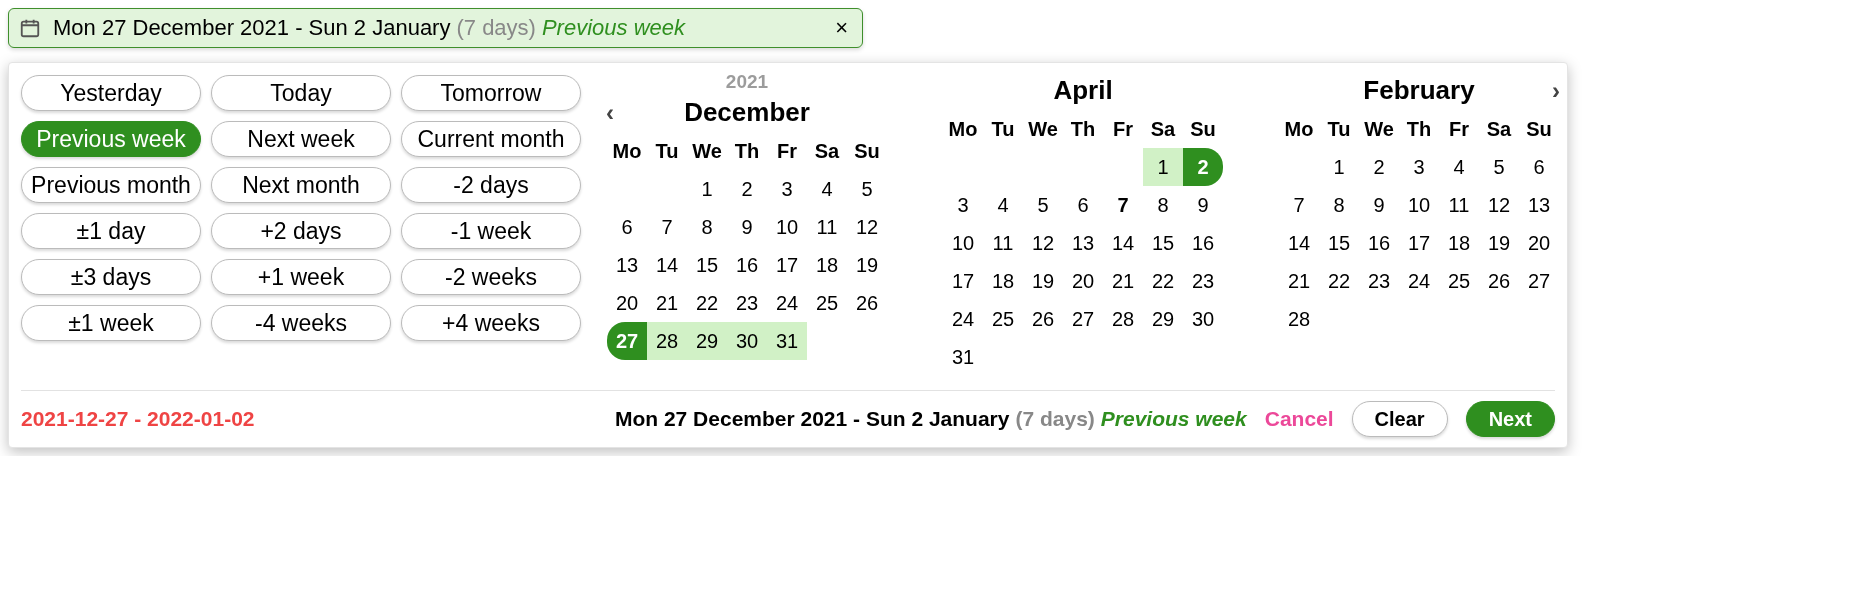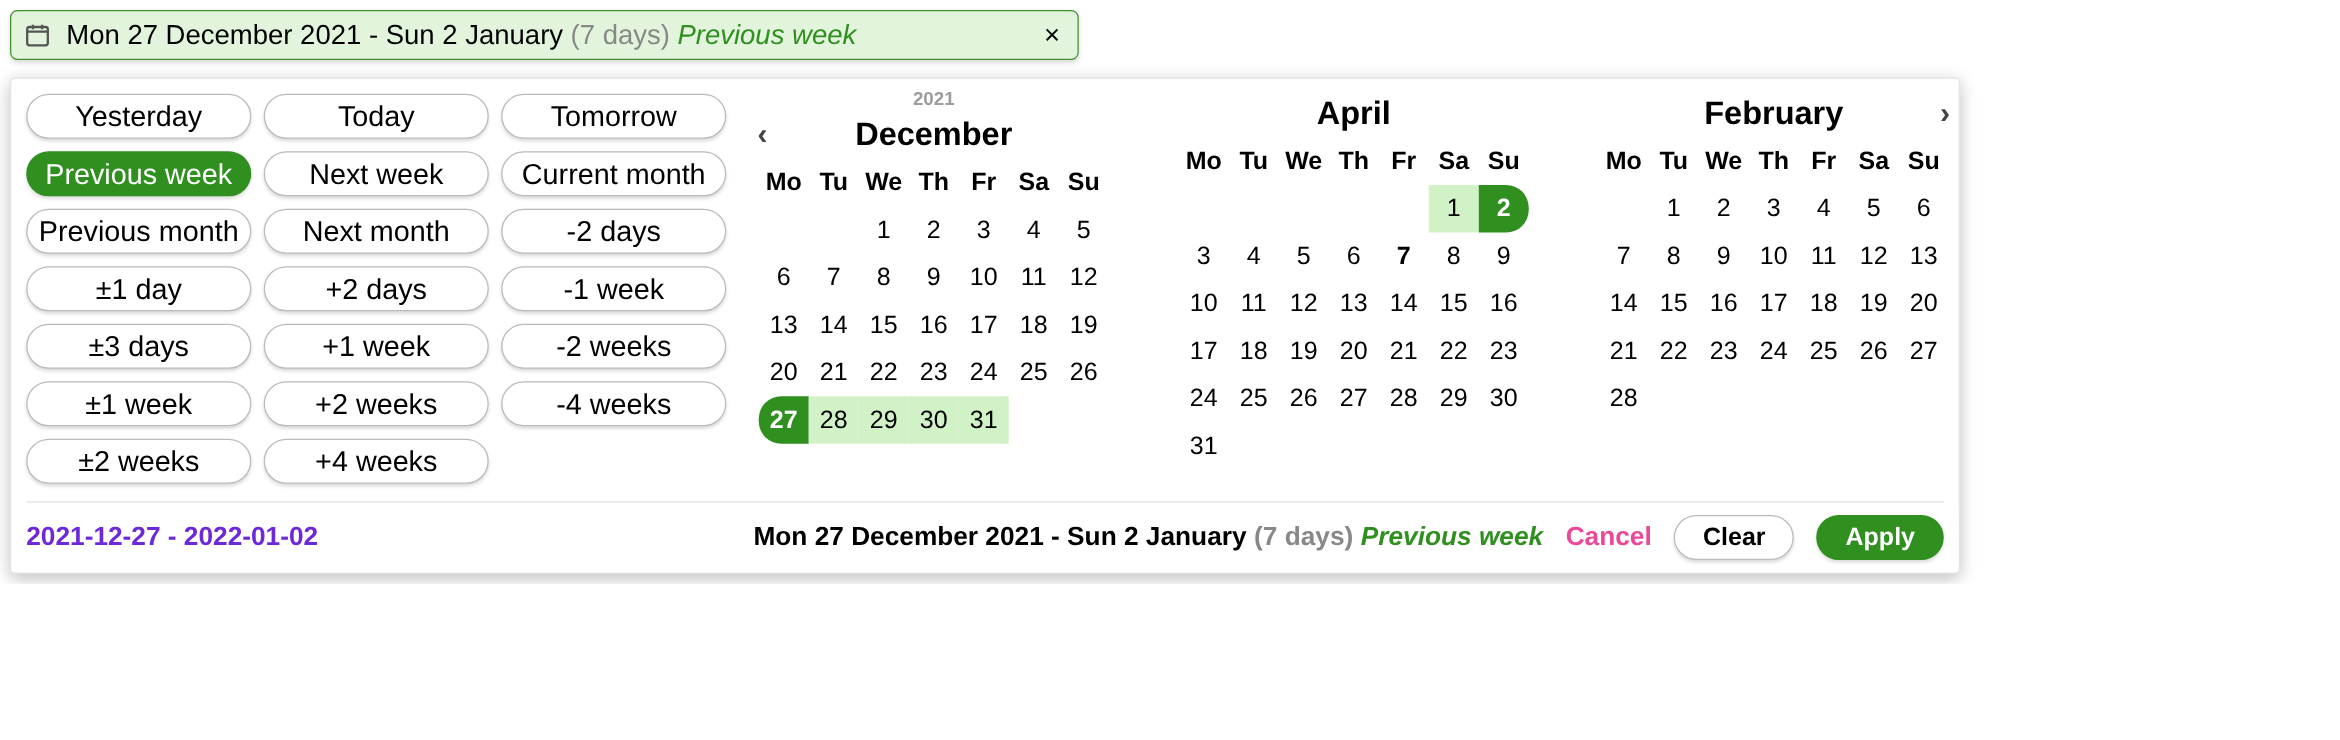--- a/index.html
+++ b/index.html
@@ -25,37 +25,37 @@
   
   .presets { display:grid; grid-template-columns:repeat(3, 180px); gap:10px 10px; margin-right:16px; }
   .preset-btn { height:36px; border:1px solid #bbb; border-radius:18px; background:#fff;
     font-size:23px; display:flex; align-items:center; justify-content:center;
     box-shadow:0 2px 3px rgba(0,0,0,0.15); cursor:pointer; }
   .preset-btn.active { background:#2f8f1f; color:#fff; border-color:#2f8f1f; }
 
   
   .months { display:flex; gap:36px; flex:1; position:relative; }
   .month { width:300px; }
-  .month-year { font-size:15px; color:#9c9c9c; font-weight:700; position:relative; top:-4px; }
+  .month-year { font-size:19px; color:#9c9c9c; font-weight:700; position:relative; top:-4px; }
   .month-title { font-size:26px; font-weight:700; text-align:center; }
   .nav-arrow { font-size:24px; color:#444; width:26px; text-align:center; cursor:pointer; font-weight:700; }
   .head-row { display:flex; align-items:center; justify-content:center; gap:4px; }
   .grid { display:grid; grid-template-columns:repeat(7, 40px); grid-auto-rows:38px;
     justify-content:center; margin-top:4px; font-size:20px; }
   .dow { font-weight:700; display:flex; align-items:center; justify-content:center; }
   .day { display:flex; align-items:center; justify-content:center; cursor:pointer; }
   .day.today { font-weight:800; }
   .day.inrange { background:#d1f1c6; }
   .day.start   { background:#2f8f1f; color:#fff; border-radius:18px 0 0 18px; font-weight:600; }
   .day.end     { background:#2f8f1f; color:#fff; border-radius:0 18px 18px 0; font-weight:600; }
 
   
   .footer { border-top:1px solid #e2e2e2; margin-top:14px; padding-top:10px;
     display:flex; align-items:center; gap:18px; font-size:21px; }
-  .iso-range { color:#6d28d9; font-weight:600; }
+  .iso-range { color:#ef4444; font-weight:600; }
   .foot-spacer { flex:1; }
   .foot-range { display:flex; align-items:baseline; }
   .foot-range .strong { font-weight:700; }
   .foot-range .muted { color:#888; font-weight:700; margin-left:6px; }
   .foot-range .preset { color:#2f8f1f; font-style:italic; font-weight:700; margin-left:6px; }
   .link-btn { color:#ec4899; font-weight:600; cursor:pointer; }
   .pill-btn { height:36px; padding:0 22px; border-radius:18px; border:1px solid #bbb;
     background:#fff; font-size:20px; font-weight:600; box-shadow:0 2px 3px rgba(0,0,0,0.15);
     display:flex; align-items:center; cursor:pointer; }
   .pill-btn.primary { background:#2f8f1f; border-color:#2f8f1f; color:#fff; }
@@ -90,23 +90,21 @@
         <div class="preset-btn">Previous month</div>
         <div class="preset-btn">Next month</div>
         <div class="preset-btn">-2 days</div>
         <div class="preset-btn">±1 day</div>
         <div class="preset-btn">+2 days</div>
         <div class="preset-btn">-1 week</div>
         <div class="preset-btn">±3 days</div>
         <div class="preset-btn">+1 week</div>
         <div class="preset-btn">-2 weeks</div>
         <div class="preset-btn">±1 week</div>
-        <div class="preset-btn">+2 weeks</div>
         <div class="preset-btn">-4 weeks</div>
-        <div class="preset-btn">±2 weeks</div>
         <div class="preset-btn">+4 weeks</div>
       </div>
     <div class="months" id="months">
         <div class="month">
           <div class="month-year" style="text-align: center;">2021</div>
           <div class="head-row">
             <div class="nav-arrow">‹</div>
             <div class="month-title" style="flex: 1 1 0%;">December</div>
             <div class="nav-arrow"></div>
           </div>
@@ -256,15 +254,15 @@
   <div class="footer">
     <span class="iso-range">2021-12-27 - 2022-01-02</span>
     <span class="foot-spacer"></span>
     <span class="foot-range">
       <span class="strong">Mon 27 December 2021 - Sun 2 January</span>
       <span class="muted">(7 days)</span>
       <span class="preset">Previous week</span>
     </span>
     <span class="link-btn">Cancel</span>
     <span class="pill-btn">Clear</span>
-    <span class="pill-btn primary">Apply</span>
+    <span class="pill-btn primary">Next</span>
   </div>
 </div>
 
 </body></html>

